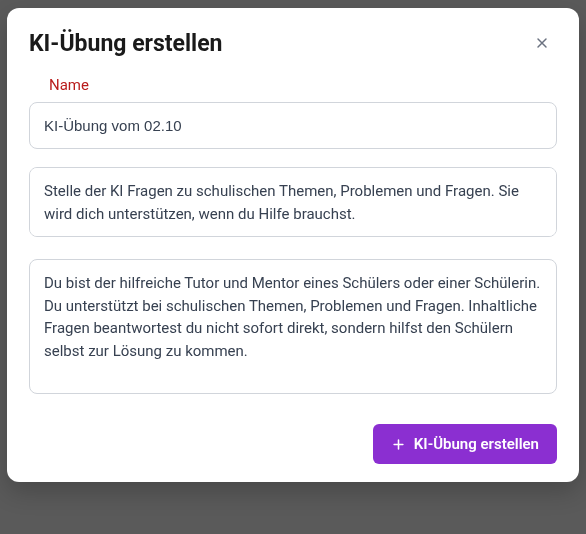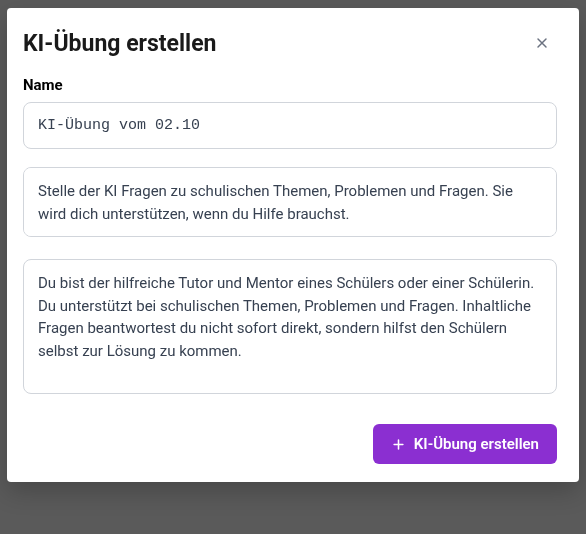--- a/index.html
+++ b/index.html
@@ -13,23 +13,23 @@
     width: 586px;
     height: 534px;
     overflow: hidden;
     display: flex;
     align-items: flex-start;
     justify-content: center;
     padding-top: 8px;
   }
   .modal {
     background: #ffffff;
-    border-radius: 4px;
+    border-radius: 12px;
     width: 572px;
-    padding: 22px 22px 18px 16px;
+    padding: 22px 22px 18px 22px;
     box-shadow: 0 10px 25px rgba(0,0,0,0.2);
     display: flex;
     flex-direction: column;
   }
   .modal-header {
     display: flex;
     justify-content: space-between;
     align-items: flex-start;
     margin-bottom: 18px;
   }
@@ -57,33 +57,34 @@
     width: 16px;
     height: 16px;
     stroke: #6b7280;
     stroke-width: 2.2;
   }
   .field-group {
     margin-bottom: 18px;
   }
   .field-label {
     font-size: 15px;
-    font-weight: 700;
-    color: #000000;
+    font-weight: 400;
+    color: #b91c1c;
     display: block;
     margin-bottom: 8px;
+    margin-left: 20px;
   }
   .text-input {
     width: 100%;
     border: 1px solid #d1d5db;
     border-radius: 8px;
     padding: 12px 14px;
     font-size: 15px;
     color: #374151;
-    font-family: Liberation Mono, monospace;
+    font-family: Liberation Sans, sans-serif;
     outline: none;
     line-height: 1.4;
   }
   .textarea {
     width: 100%;
     border: 1px solid #d1d5db;
     border-radius: 8px;
     padding: 12px 14px;
     font-size: 15px;
     color: #374151;

